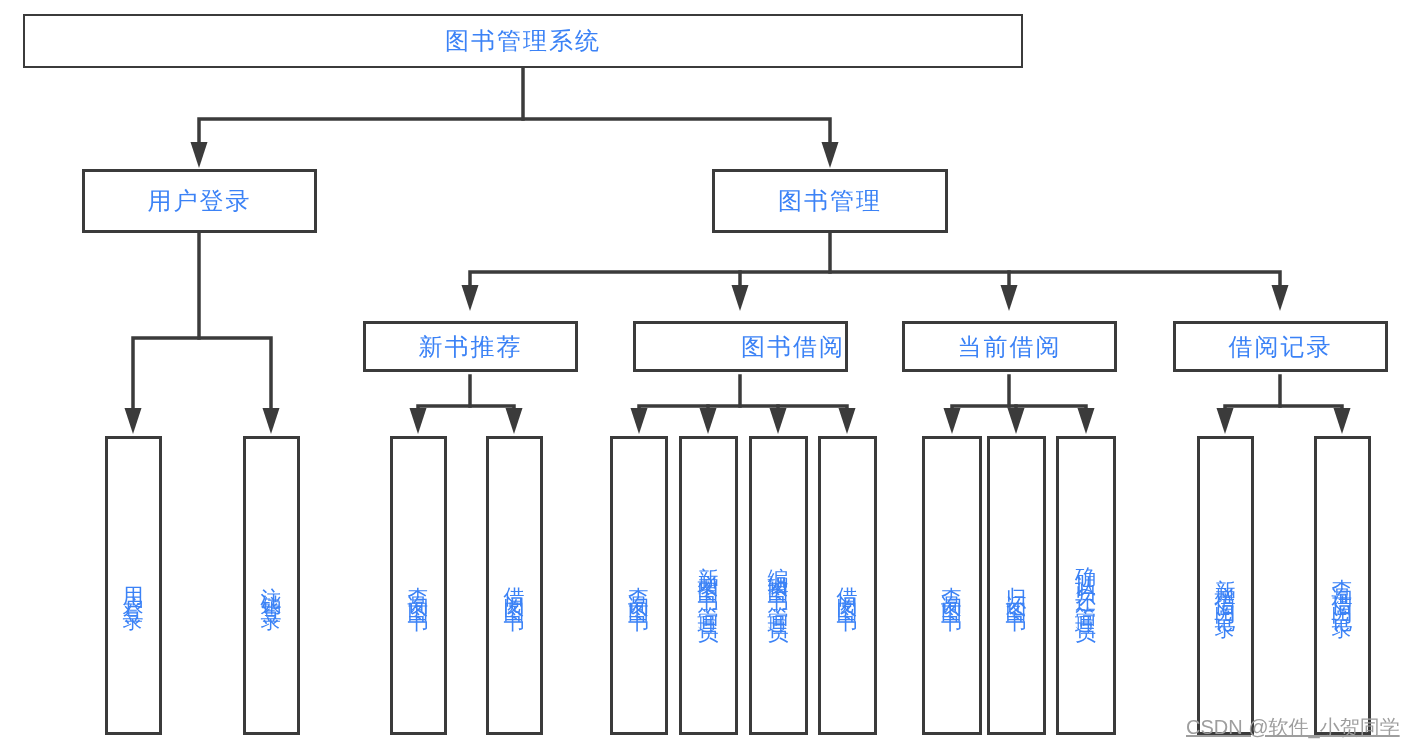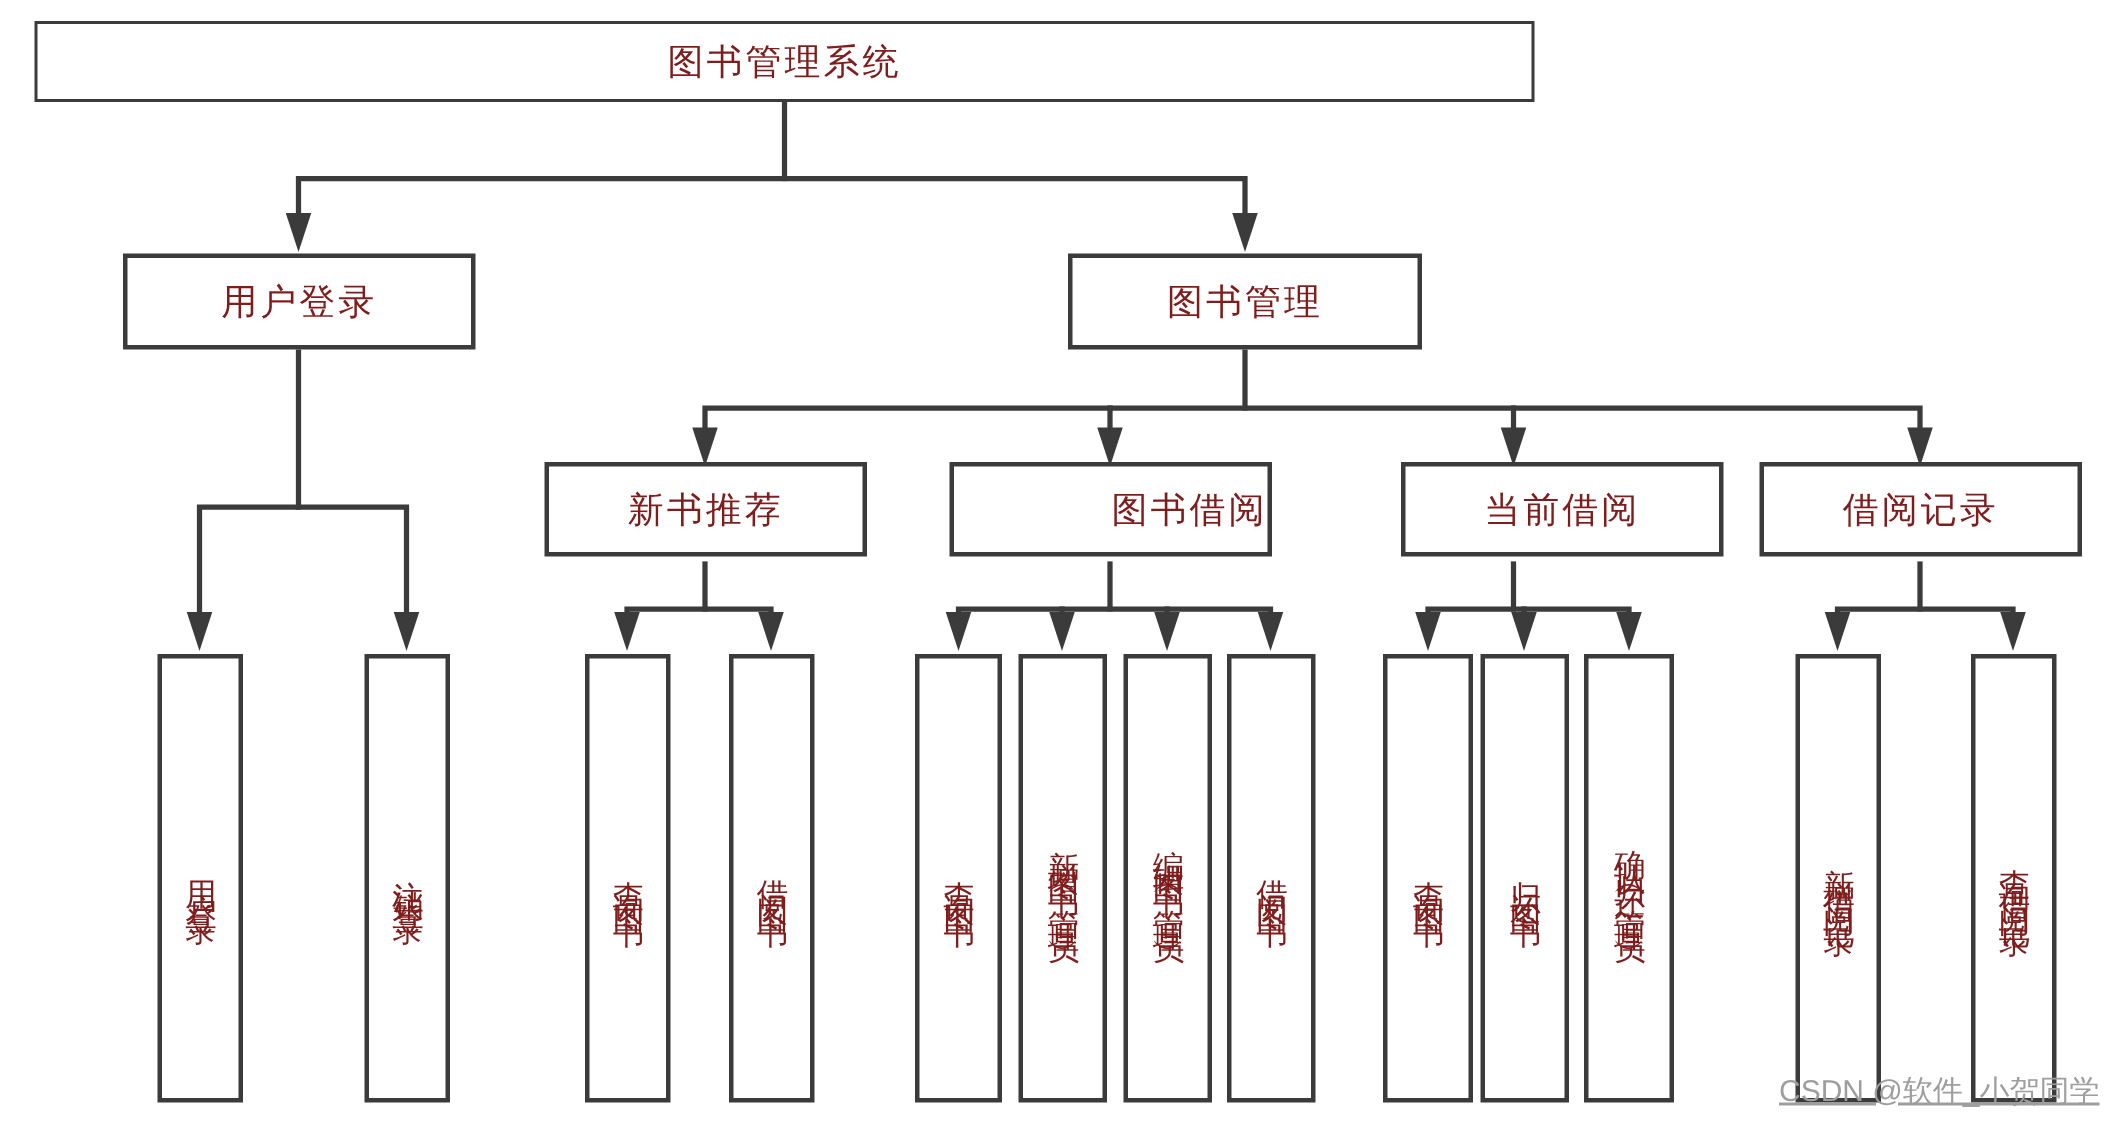--- a/index.html
+++ b/index.html
@@ -23,34 +23,34 @@
     height: 747px;
   }
   .box {
     position: absolute;
     box-sizing: border-box;
     border: 3px solid #3b3b3b;
     background: #ffffff;
     display: flex;
     align-items: center;
     justify-content: center;
-    color: #7f1d1d;
+    color: #3b82f6;
   }
   .hlabel {
     font-size: 24px;
     letter-spacing: 2px;
     white-space: nowrap;
   }
   .root  { left: 23px;  top: 14px;  width: 1000px; height: 54px; border-width: 2px; }
   .lvl2a { left: 82px;  top: 169px; width: 235px;  height: 64px; }
   .lvl2b { left: 712px; top: 169px; width: 236px;  height: 64px; }
-  .lvl3  { top: 308px; height: 63px; width: 215px; }
+  .lvl3  { top: 321px; height: 51px; width: 215px; }
   .l3a { left: 363px; }
   .l3b { left: 633px; justify-content: flex-end; }
-  .l3c { left: 902px; margin-left: 32px; }
+  .l3c { left: 902px; }
   .l3d { left: 1173px; }
   .leaf { top: 436px; height: 299px; width: 57px; }
   .vlabel {
     writing-mode: vertical-rl;
     font-size: 21px;
     letter-spacing: 8px;
     line-height: 1;
     white-space: nowrap;
   }
   .a1 { left: 105px; }

